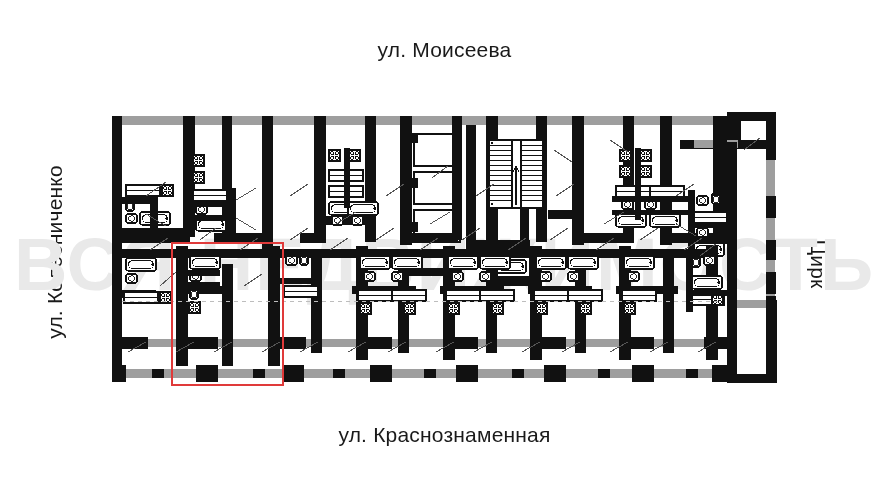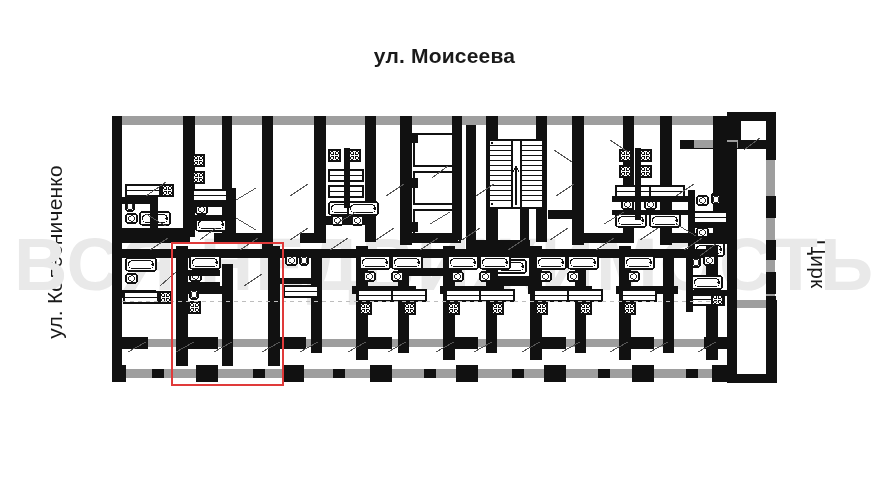--- a/index.html
+++ b/index.html
@@ -15,21 +15,21 @@
 
   
   .street{
     position:absolute;
     color:#1a1a1a;
     font-size:21px;
     font-weight:400;
     letter-spacing:.2px;
     white-space:nowrap;
   }
-  #lbl-top{left:0;right:0;top:44px;text-align:center;font-weight:bold;}
+  #lbl-top{left:0;right:0;top:38px;text-align:center;}
   #lbl-bottom{left:0;right:0;top:423px;text-align:center;}
   #lbl-left{
     left:-65px;top:240px;width:240px;text-align:center;
     transform:rotate(-90deg);transform-origin:center center;
   }
   #lbl-right{
     left:743px;top:252px;width:150px;text-align:center;
     transform:rotate(90deg);transform-origin:center center;
   }
 
@@ -48,20 +48,21 @@
   #plan{position:absolute;left:0;top:0;z-index:2;}
 </style>
 </head>
 <body style="background: rgb(255, 255, 255);">
 
 <div id="stage">
 
   <div id="watermark" style="color: rgb(233, 233, 233);">ВСЯ НЕДВИЖИМОСТЬ</div>
 
   <div class="street" id="lbl-top">ул. Моисеева</div>
+  <div class="street" id="lbl-bottom">ул. Краснознаменная</div>
   <div class="street" id="lbl-left">ул. Колесниченко</div>
   <div class="street" id="lbl-right">Цирк</div>
 
   <svg id="plan" width="889" height="500" viewBox="0 0 889 500" shape-rendering="crispEdges">
 
     <defs>
       <g id="bathtub">
         <rect x="0" y="0" width="30" height="13" rx="2" fill="#fff" stroke="#111" stroke-width="1.2"></rect>
         <rect x="2.5" y="2.5" width="25" height="8" rx="4" fill="#fff" stroke="#111" stroke-width="1"></rect>
         <circle cx="26.5" cy="6.5" r="1.1" fill="#111"></circle>

